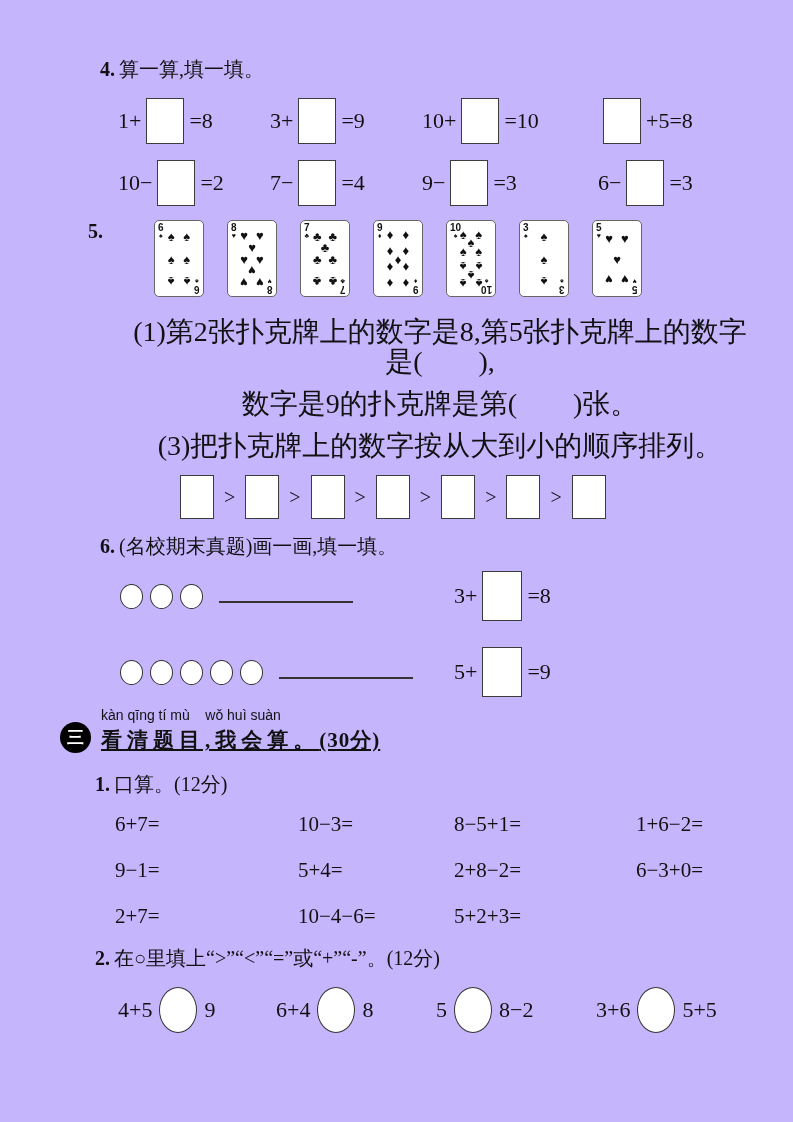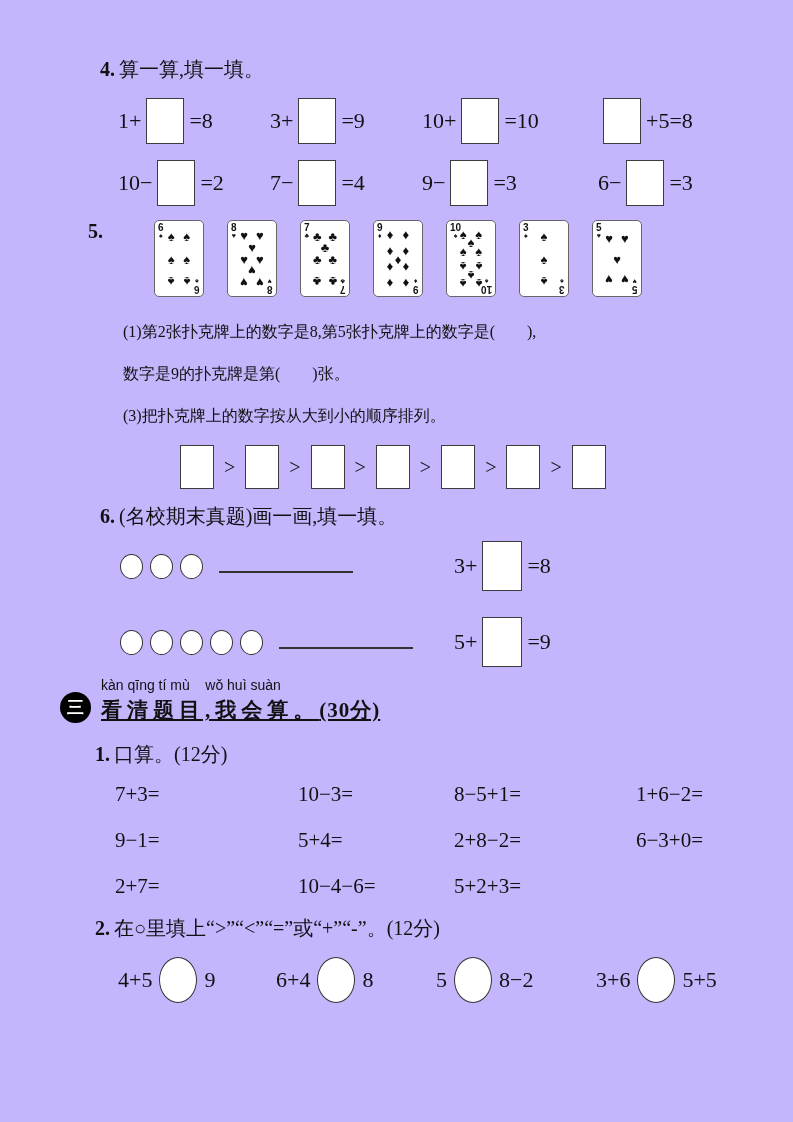--- a/index.html
+++ b/index.html
@@ -25,21 +25,21 @@
   .cards{display:flex;gap:23px;margin-left:36px;}
   .card{position:relative;width:50px;height:77px;border:1.3px solid #666;border-radius:5px;background:#fff;box-sizing:border-box;}
   .idx{position:absolute;display:flex;flex-direction:column;align-items:center;line-height:1;font-family:"Liberation Sans","DejaVu Sans",sans-serif;}
   .idx.tl{top:2px;left:3px;}
   .idx.br{bottom:2px;right:3px;transform:rotate(180deg);}
   .idx .rank{font-size:10px;font-weight:700;}
   .idx .suit{font-size:7px;margin-top:-1px;}
   .pips{position:absolute;top:5px;bottom:5px;left:7px;right:7px;}
   .pip{position:absolute;font-size:13px;line-height:1;}
   
-  .text-line{font-size:16px;margin-left:83px;margin-top:12px;line-height:30px;white-space:pre-wrap;}
+  .text-line{font-size:28px;margin-left:83px;margin-top:12px;line-height:30px;white-space:pre-wrap;text-align:center;}
   .text-line.first{margin-top:20px;}
   
   .order-row{display:flex;align-items:center;margin-left:140px;margin-top:14px;height:44px;}
   .order-box{width:34px;height:44px;border:1.5px solid #3c3c3c;background:#fff;box-sizing:border-box;}
   .order-sep{font-size:20px;margin:0 10px;}
   
   .q6-row{display:flex;align-items:center;margin-left:80px;margin-top:12px;height:50px;font-size:22px;}
   .q6-row.second{margin-top:26px;}
   .q6-left{display:flex;align-items:center;width:334px;}
   .ring{width:23px;height:25px;border:1.5px solid #333;border-radius:50%;margin-right:7px;box-sizing:border-box;background:#fff;}
@@ -310,21 +310,21 @@
     <div class="sec3-text">
       <div class="pinyin">kàn qīng tí mù    wǒ huì suàn</div>
       <div class="sec-title"><span>看清题目,我会算。</span><span class="sec-score">(30分)</span></div>
     </div>
   </div>
 
   <div class="sub-head">
     <span class="qnum">1.</span><span>口算。(12分)</span>
   </div>
   <div class="oral-grid" id="oral-grid">
-      <span class="oral-item">7+3=</span>
+      <span class="oral-item">6+7=</span>
       <span class="oral-item">10−3=</span>
       <span class="oral-item">8−5+1=</span>
       <span class="oral-item">1+6−2=</span>
       <span class="oral-item">9−1=</span>
       <span class="oral-item">5+4=</span>
       <span class="oral-item">2+8−2=</span>
       <span class="oral-item">6−3+0=</span>
       <span class="oral-item">2+7=</span>
       <span class="oral-item">10−4−6=</span>
       <span class="oral-item">5+2+3=</span>

